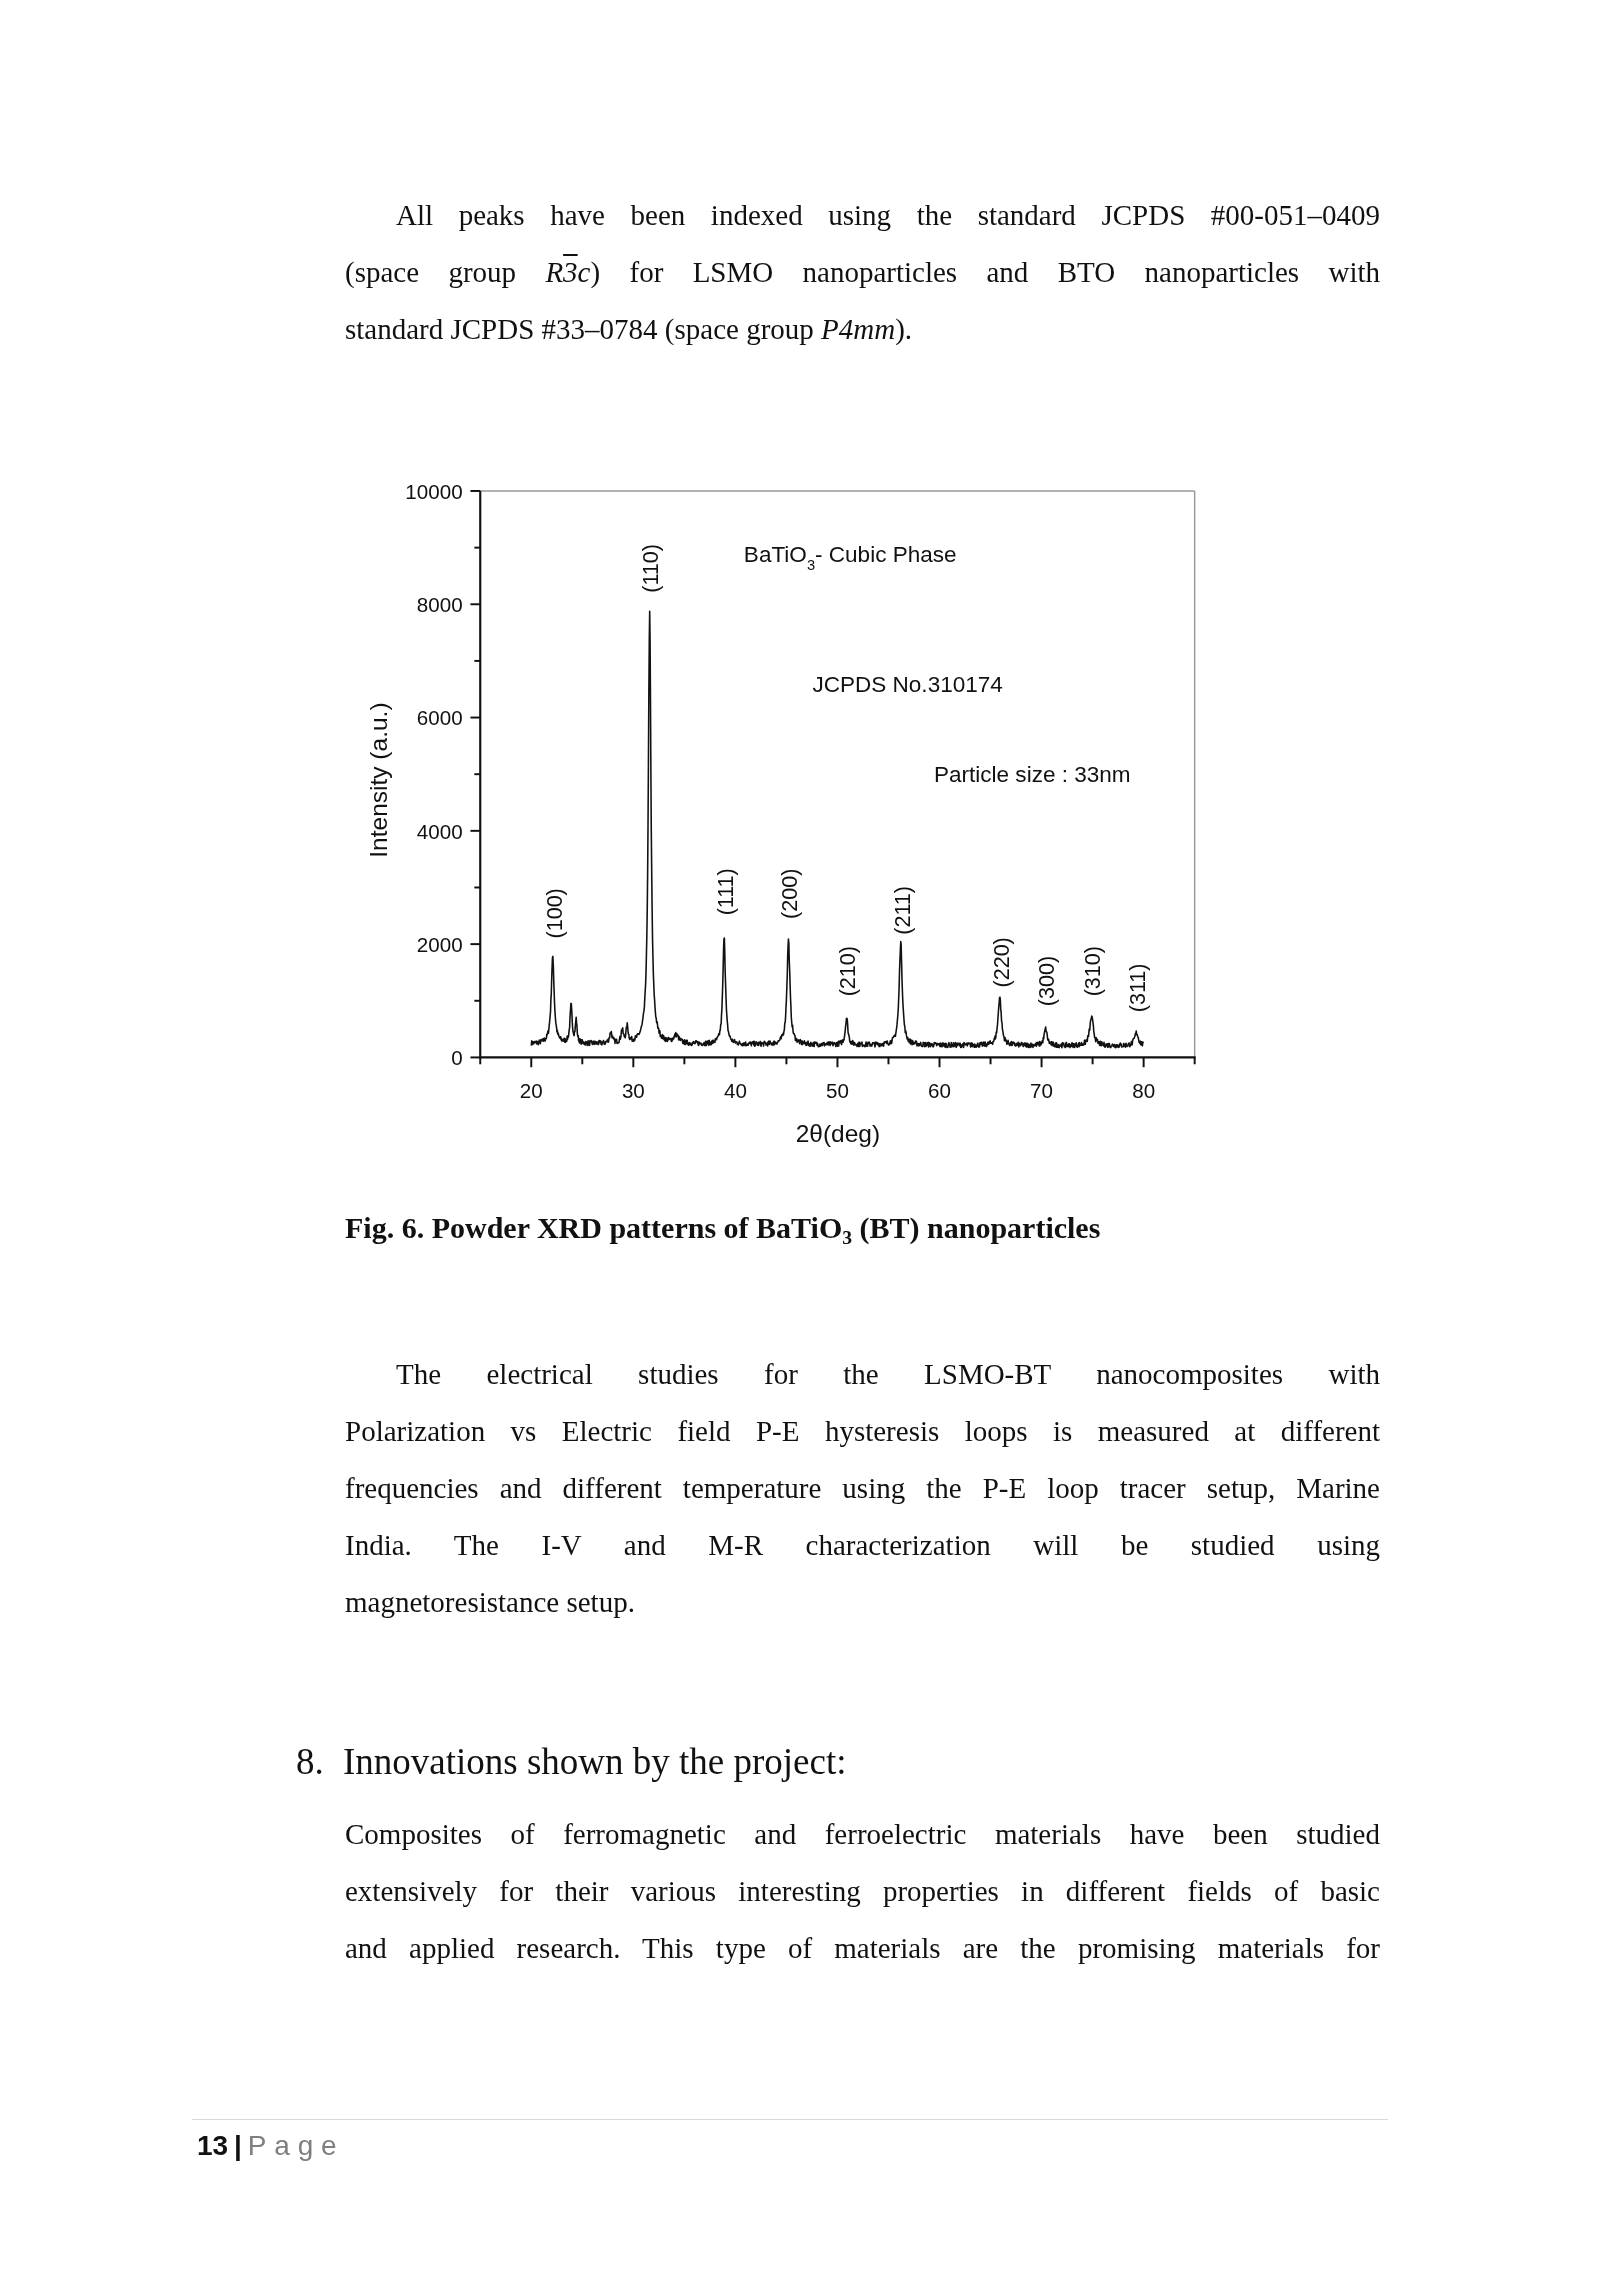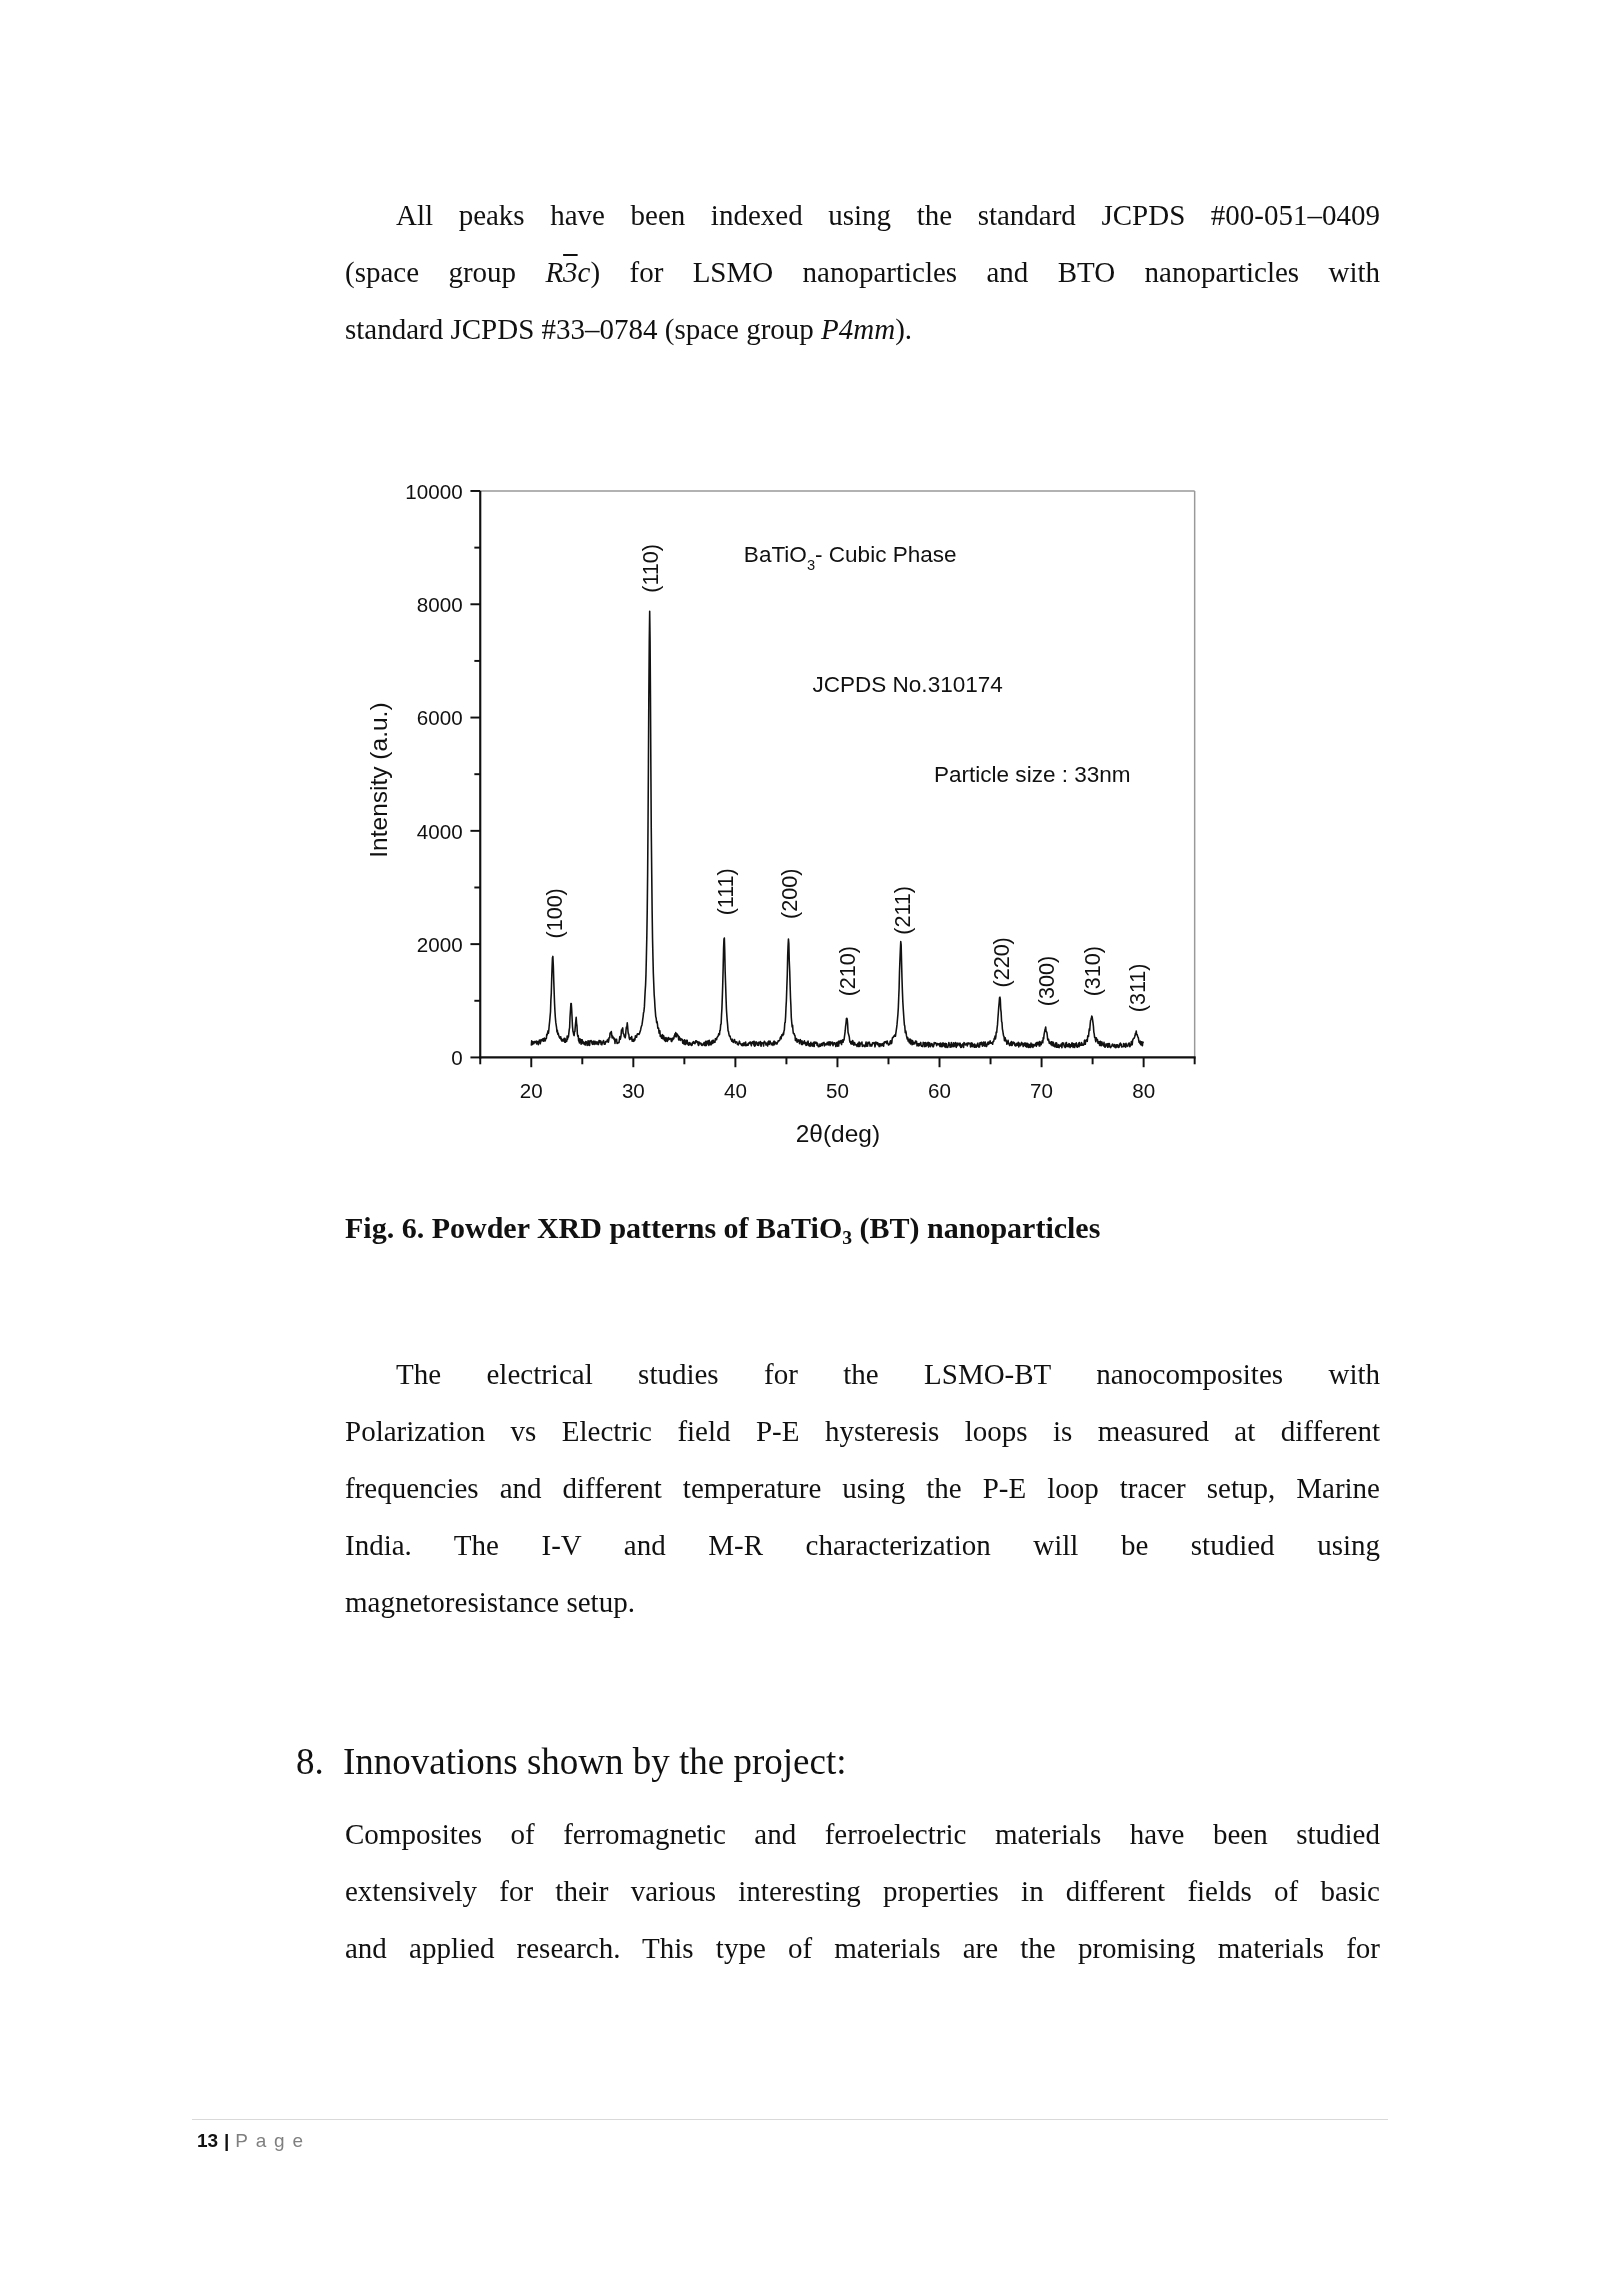--- a/index.html
+++ b/index.html
@@ -17,21 +17,21 @@
   .bar3 { text-decoration: overline; }
   #p1 { top: 187px; }
   #chart { position: absolute; left: 0; top: 0; width: 1621px; height: 1176px; pointer-events: none; }
   #caption { position: absolute; left: 345px; top: 1211px; font-size: 30px; font-weight: bold; white-space: nowrap; text-align: right; }
   #caption sub { font-size: 19.6px; vertical-align: -5.9px; line-height: 0; }
   #p2 { top: 1346px; }
   #heading { position: absolute; left: 296px; top: 1740px; font-size: 37px; white-space: nowrap; }
   #heading .num { display: inline-block; width: 47px; }
   #p3 { top: 1806px; }
   #footer-rule { position: absolute; left: 192px; top: 2119px; width: 1196px; height: 1px; background: #d9d9d9; }
-  #footer { position: absolute; left: 197px; top: 2130px; font-family: "Liberation Sans", "DejaVu Sans", sans-serif; font-size: 19px; white-space: nowrap; }
+  #footer { position: absolute; left: 197px; top: 2130px; font-family: "Liberation Sans", "DejaVu Sans", sans-serif; font-size: 28px; white-space: nowrap; }
   #footer .pn { font-weight: bold; color: #111; }
   #footer .sep { font-weight: bold; color: #111; margin: 0 5.9px; }
   #footer .pg { color: #7f7f7f; letter-spacing: 7.8px; }
 </style>
 </head>
 <body>
 
 <div id="p1" class="para serif">
   <span class="line indent">All peaks have been indexed using the standard JCPDS #00-051–0409</span>
   <span class="line"><span>(space group </span><span class="it"><span>R</span><span class="bar3">3</span><span>c</span></span><span>)</span> <span>for LSMO nanoparticles and BTO nanoparticles with</span></span>

